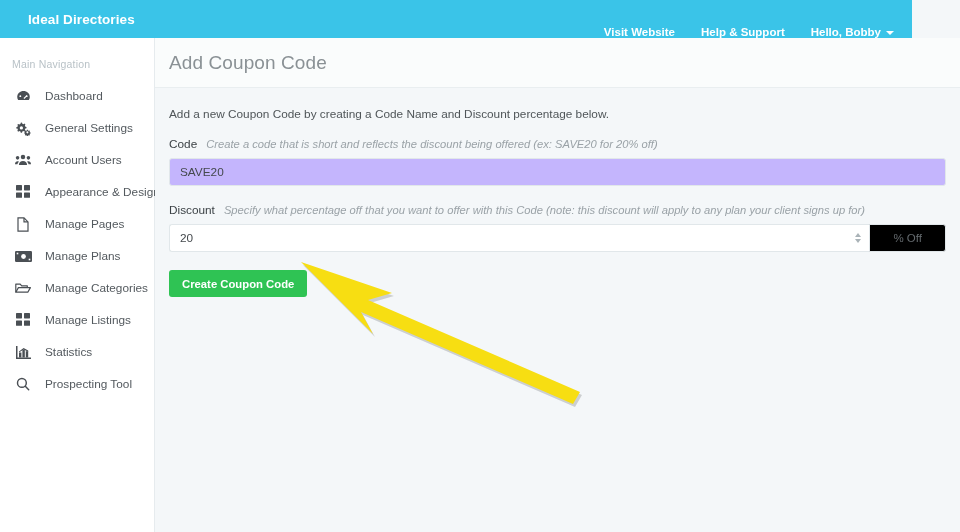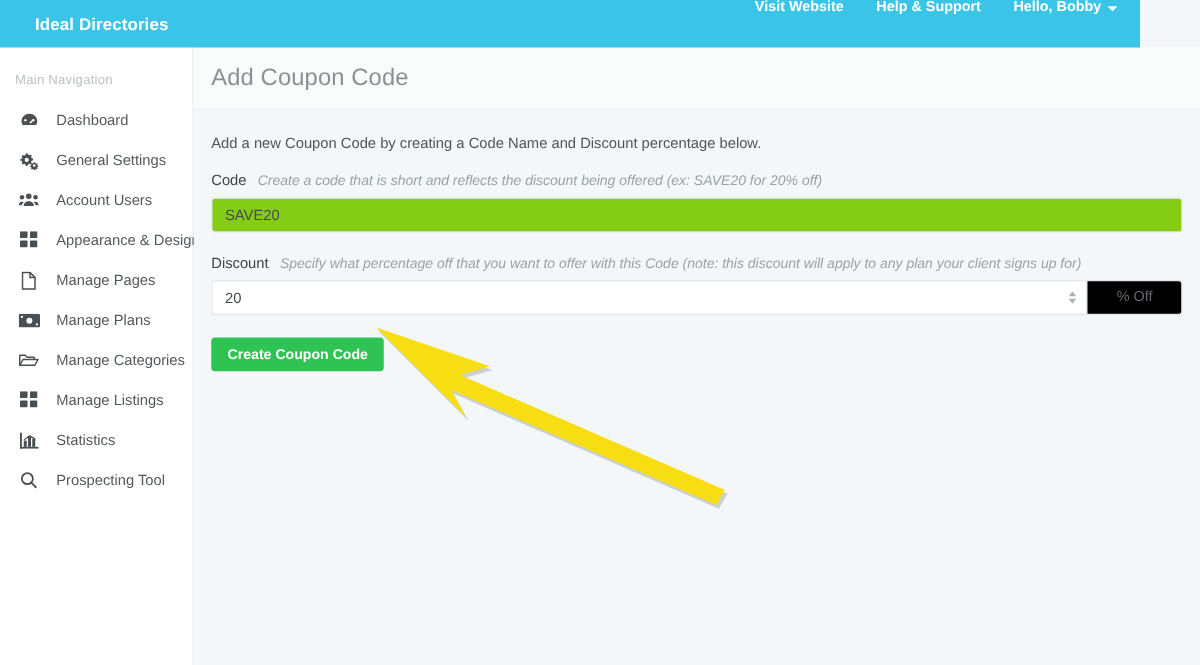--- a/index.html
+++ b/index.html
@@ -38,21 +38,21 @@
     padding-left: 28px;
     color: #ffffff;
     font-size: 13.5px;
     font-weight: bold;
     letter-spacing: .1px;
     white-space: nowrap;
   }
   .topnav {
     margin-left: auto;
     display: flex;
-    align-items: flex-start;
+    align-items: flex-end;
     gap: 26px;
     padding-right: 18px;
     height: 38px;
   }
   .topnav .tn-item {
     color: #ffffff;
     font-size: 11.5px;
     font-weight: bold;
     white-space: nowrap;
     cursor: pointer;
@@ -158,21 +158,21 @@
     font-style: italic;
     color: #9aa2a7;
     white-space: nowrap;
   }
   .text-input {
     display: block;
     width: 777px;
     height: 28px;
     border: 1px solid #e1e7ea;
     border-radius: 3px;
-    background: #84cc16;
+    background: #c4b5fd;
     font-family: "Liberation Sans", sans-serif;
     font-size: 11.8px;
     color: #44494d;
     padding: 0 10px;
     outline: none;
   }
   .gap-below { margin-bottom: 17px; }
 
   .input-group {
     display: flex;

